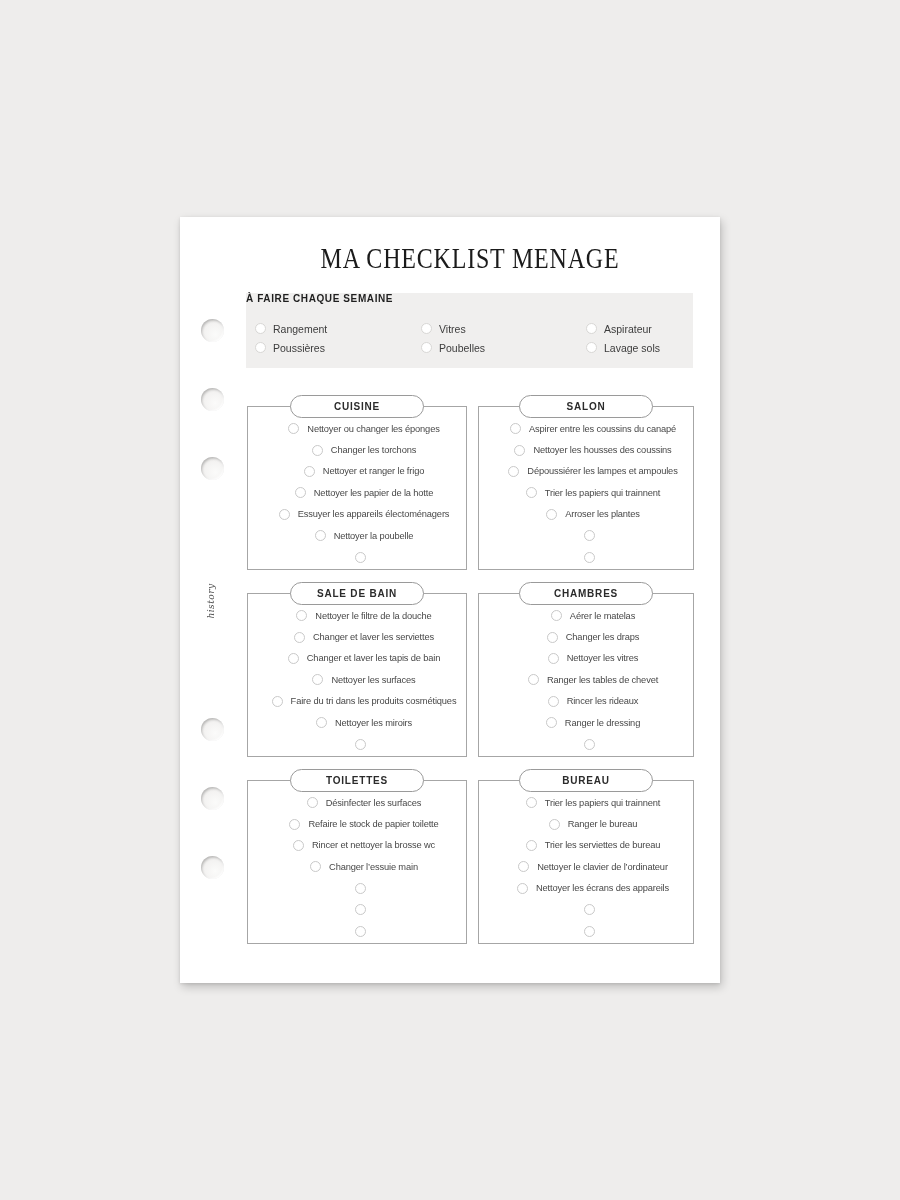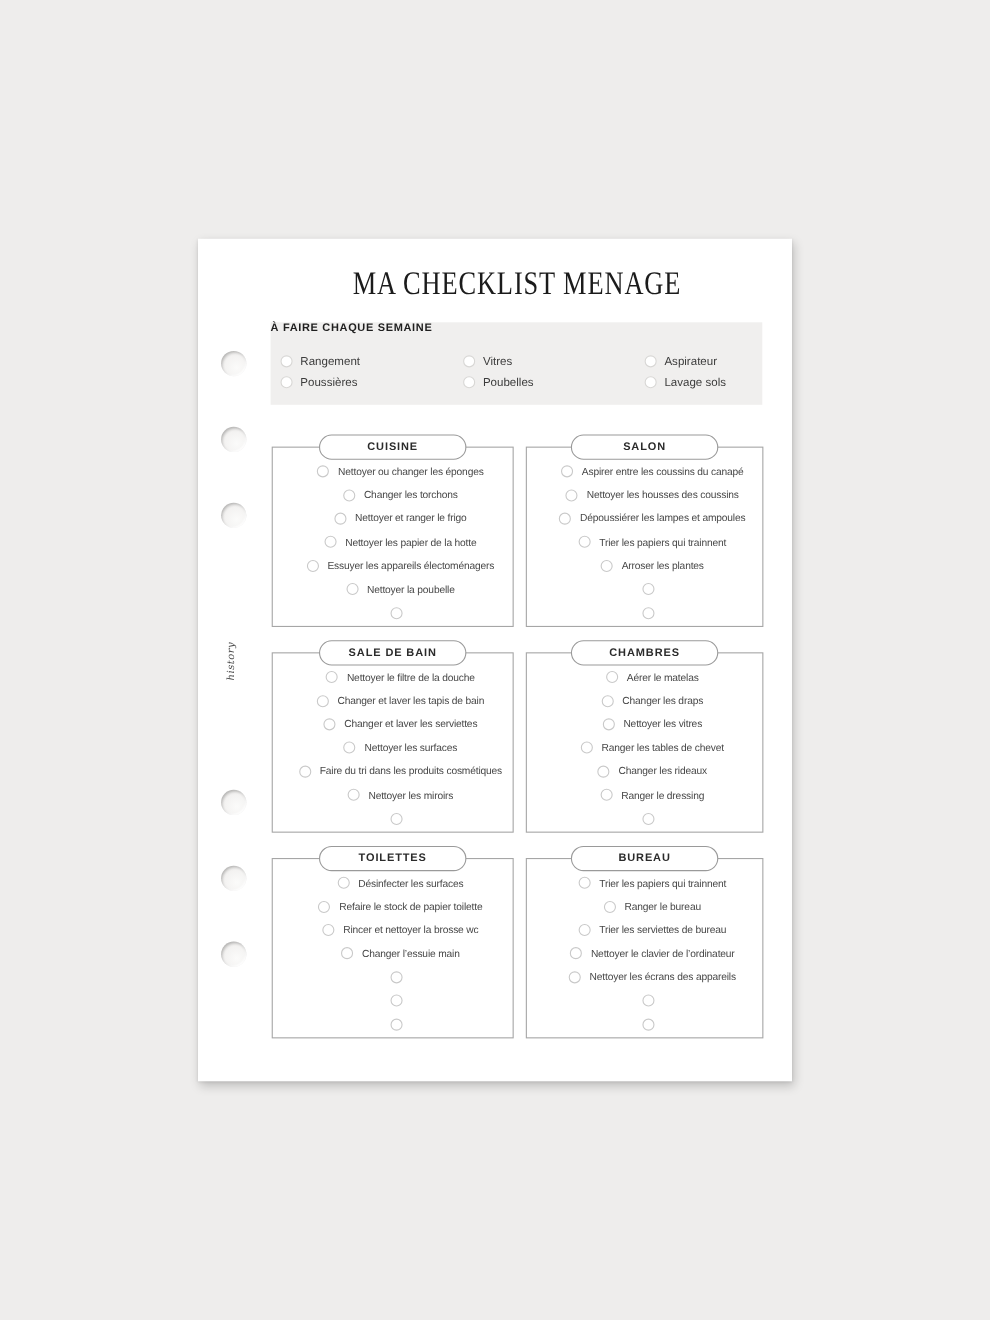--- a/index.html
+++ b/index.html
@@ -211,28 +211,28 @@
           <div class="pill">
             <span class="pill-label">SALE DE BAIN</span>
           </div>
           <div class="items">
             <div class="item">
               <span class="circle i-circle"></span>
               <span class="i-label">Nettoyer le filtre de la douche</span>
             </div>
             <div class="item">
               <span class="circle i-circle"></span>
+              <span class="i-label">Changer et laver les serviettes</span>
+            </div>
+            <div class="item">
+              <span class="circle i-circle"></span>
               <span class="i-label">Changer et laver les tapis de bain</span>
             </div>
             <div class="item">
               <span class="circle i-circle"></span>
-              <span class="i-label">Changer et laver les serviettes</span>
-            </div>
-            <div class="item">
-              <span class="circle i-circle"></span>
               <span class="i-label">Nettoyer les surfaces</span>
             </div>
             <div class="item">
               <span class="circle i-circle"></span>
               <span class="i-label">Faire du tri dans les produits cosmétiques</span>
             </div>
             <div class="item">
               <span class="circle i-circle"></span>
               <span class="i-label">Nettoyer les miroirs</span>
             </div>
@@ -258,21 +258,21 @@
             <div class="item">
               <span class="circle i-circle"></span>
               <span class="i-label">Nettoyer les vitres</span>
             </div>
             <div class="item">
               <span class="circle i-circle"></span>
               <span class="i-label">Ranger les tables de chevet</span>
             </div>
             <div class="item">
               <span class="circle i-circle"></span>
-              <span class="i-label">Changer les rideaux</span>
+              <span class="i-label">Rincer les rideaux</span>
             </div>
             <div class="item">
               <span class="circle i-circle"></span>
               <span class="i-label">Ranger le dressing</span>
             </div>
             <div class="item">
               <span class="circle i-circle"></span>
               <span class="i-label"></span>
             </div>
           </div>

